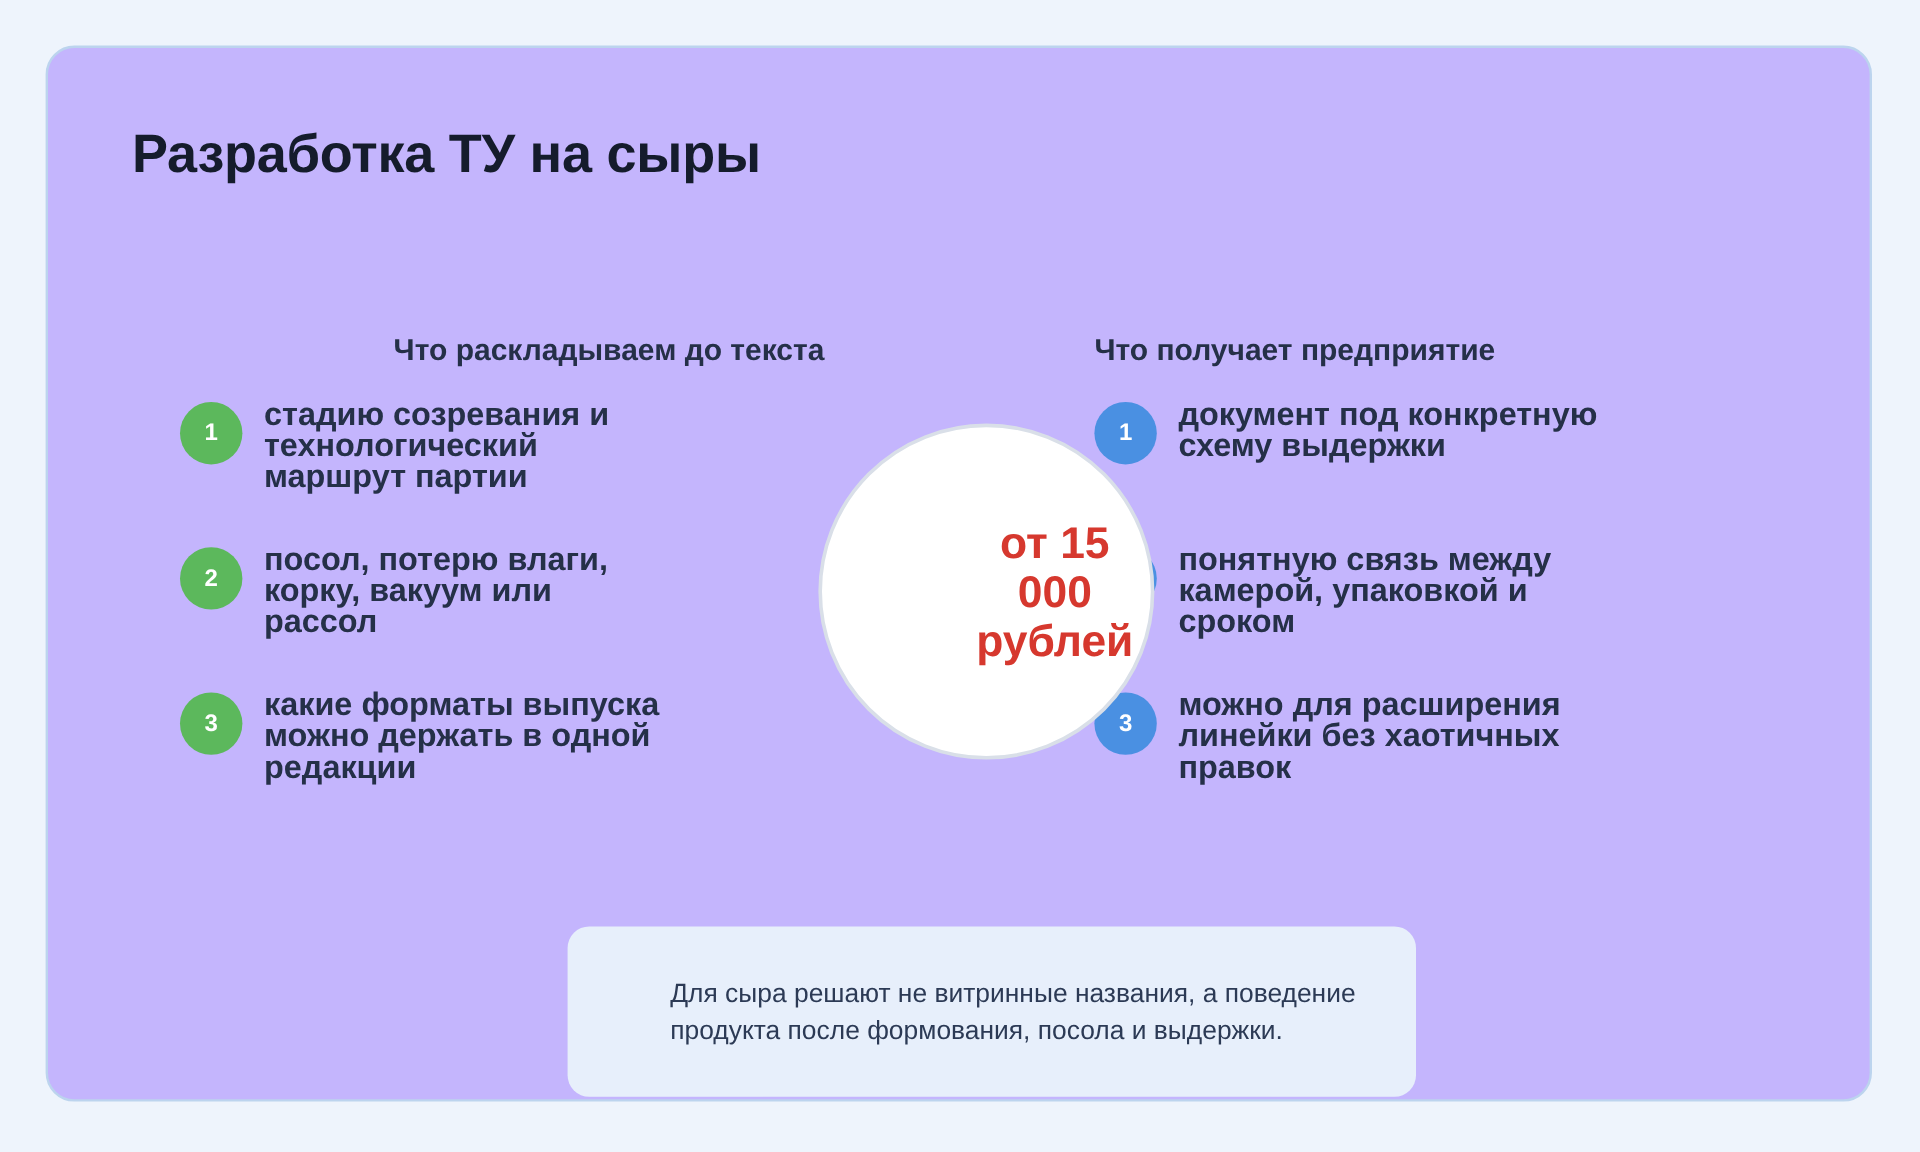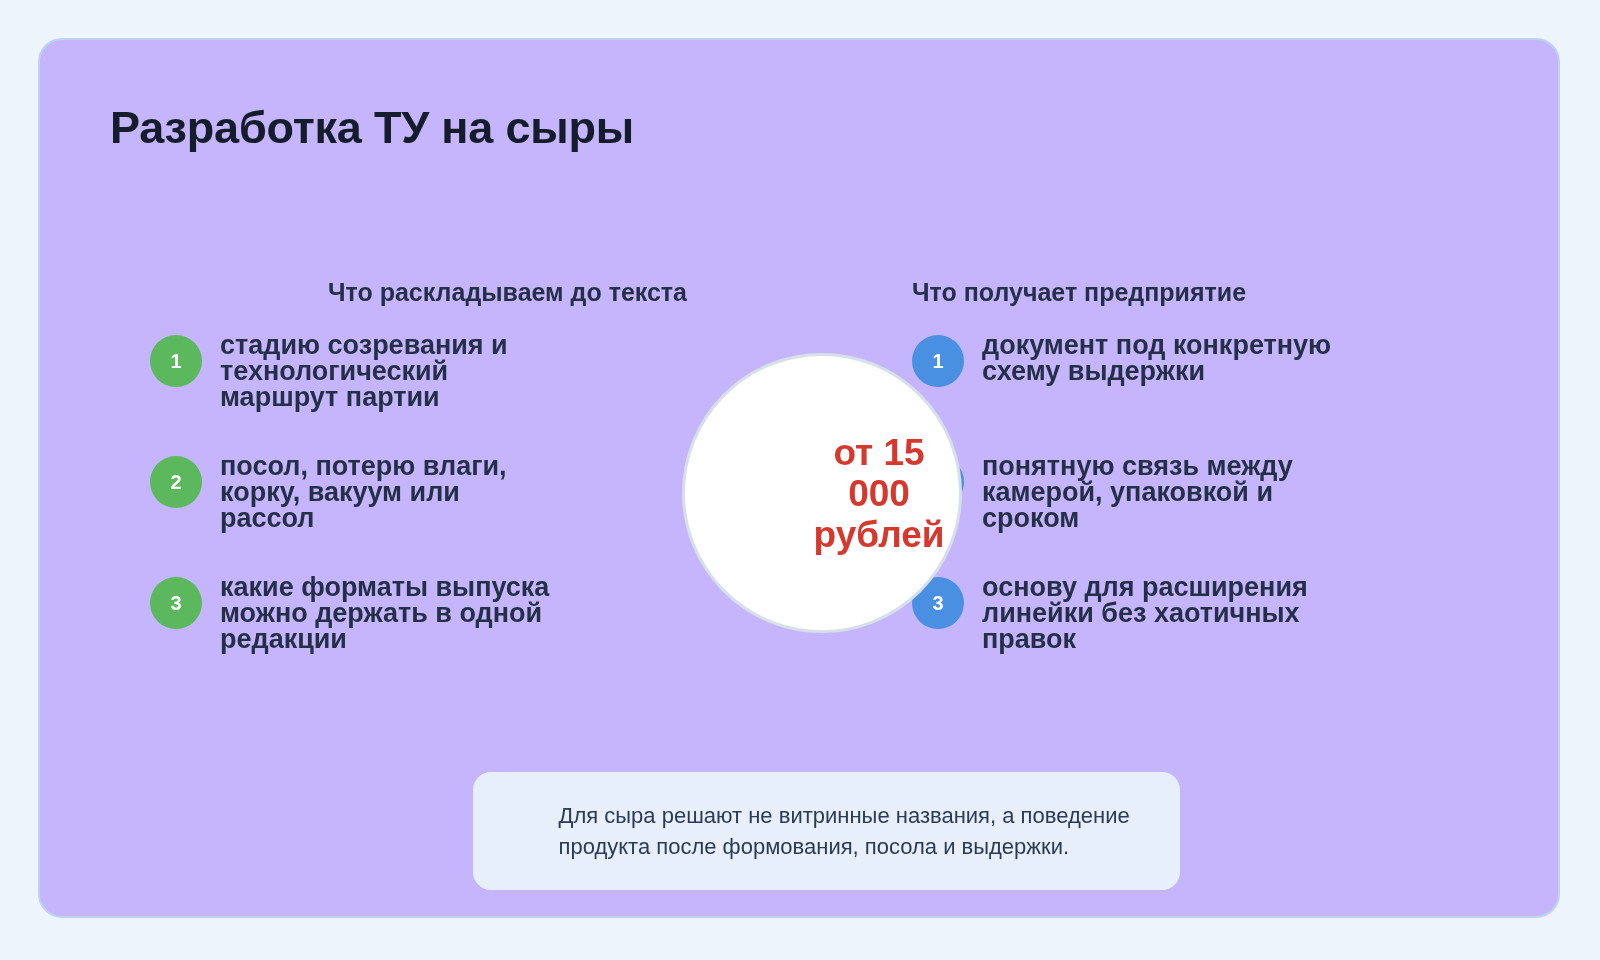--- a/index.html
+++ b/index.html
@@ -117,21 +117,21 @@
     font-weight: bold;
     color: #d6382e;
   }
 
   
   .note {
     position: absolute;
     left: 433px;
     top: 732px;
     width: 707px;
-    height: 118px;
+    height: 142px;
     box-sizing: border-box;
     background: #e7effb;
     border-radius: 18px;
     display: flex;
     align-items: center;
     justify-content: center;
   }
   .note-text {
     width: 620px;
     font-size: 22px;
@@ -177,21 +177,21 @@
       <div class="item-text">документ под конкретную схему выдержки</div>
     </div>
 
     <div class="item pos1">
       <div class="badge blue">2</div>
       <div class="item-text">понятную связь между камерой, упаковкой и сроком</div>
     </div>
 
     <div class="item pos2">
       <div class="badge blue">3</div>
-      <div class="item-text">основу для расширения линейки без хаотичных правок</div>
+      <div class="item-text">можно для расширения линейки без хаотичных правок</div>
     </div>
 
   </div>
 
   <div class="price-circle">
     <div class="price-text">от 15 000 рублей</div>
   </div>
 
   <div class="note">
     <div class="note-text">Для сыра решают не витринные названия, а поведение продукта после формования, посола и выдержки.</div>

